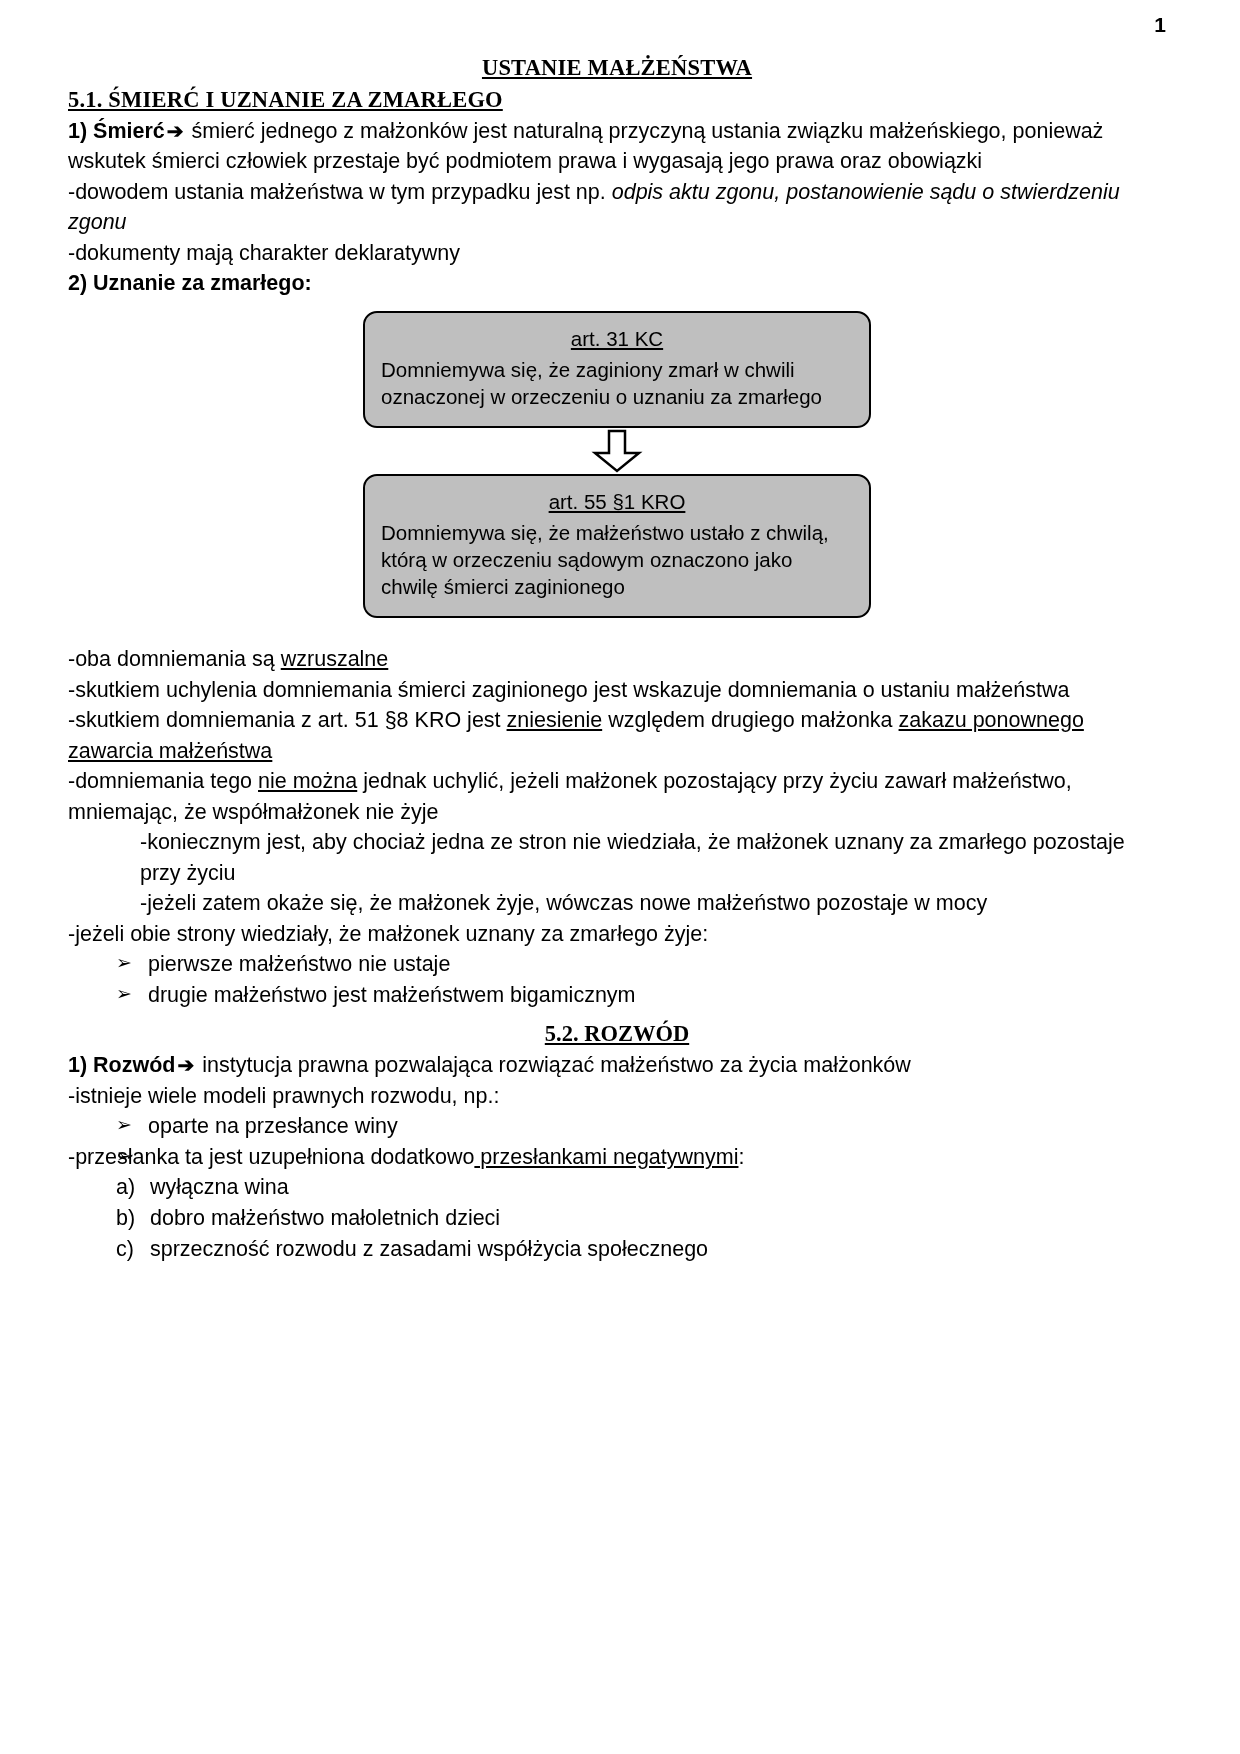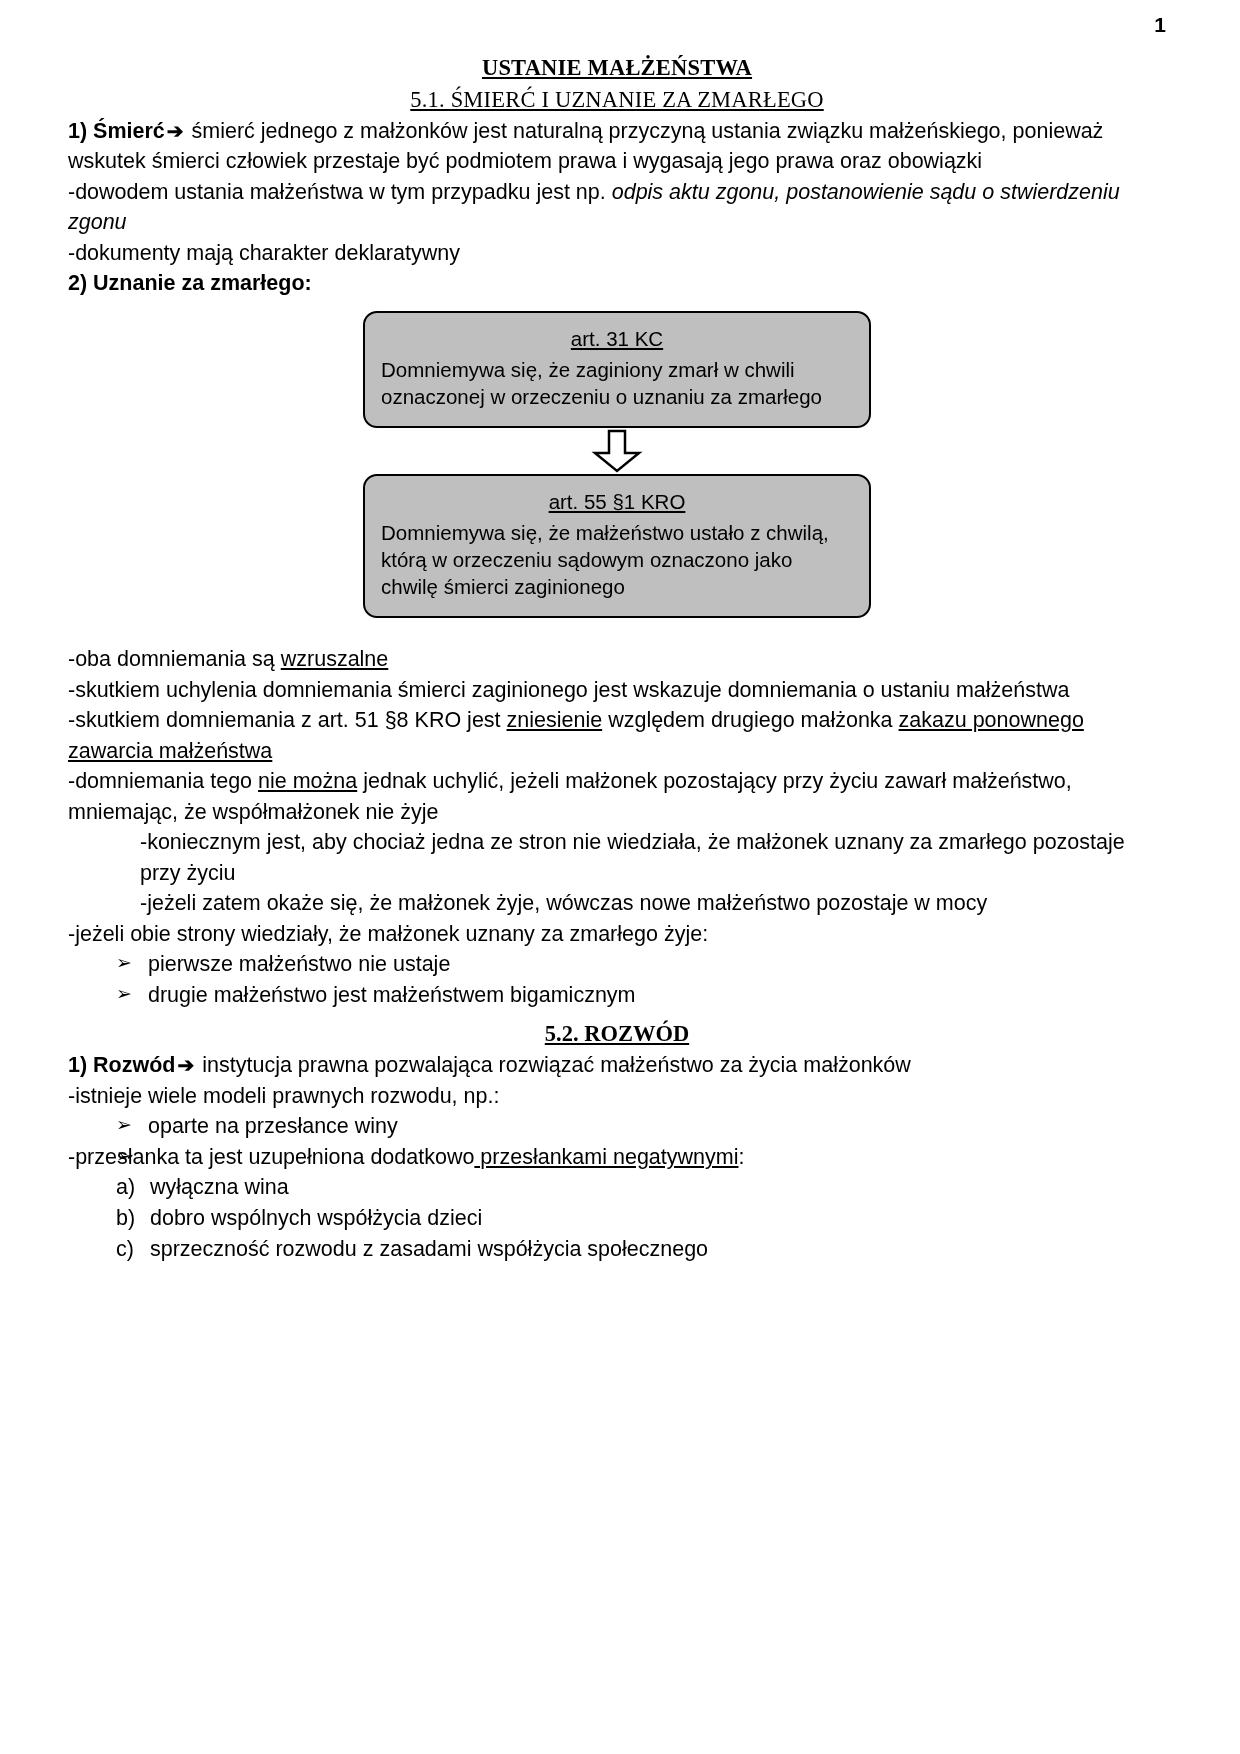--- a/index.html
+++ b/index.html
@@ -35,22 +35,21 @@
   }
   .title {
     text-align: center;
     font-weight: bold;
     font-family: "Liberation Serif", serif;
     font-size: 22.5px;
     text-decoration: underline;
     letter-spacing: 0.2px;
   }
   .subtitle {
-    text-align: center;
-    font-weight: normal;
+    font-weight: bold;
     font-family: "Liberation Serif", serif;
     font-size: 22.5px;
     text-decoration: underline;
     letter-spacing: 0.2px;
   }
   .section-heading {
     text-align: center;
     font-weight: bold;
     font-family: "Liberation Serif", serif;
     font-size: 22.5px;
@@ -234,21 +233,21 @@
       <span>-przesłanka ta jest uzupełniona dodatkowo</span><span class="u"> przesłankami negatywnymi</span><span>:</span>
     </p>
 
     <ul class="alpha">
       <li>
         <span class="marker">a)</span>
         <span>wyłączna wina</span>
       </li>
       <li>
         <span class="marker">b)</span>
-        <span>dobro wspólnych współżycia dzieci</span>
+        <span>dobro małżeństwo małoletnich dzieci</span>
       </li>
       <li>
         <span class="marker">c)</span>
         <span>sprzeczność rozwodu z zasadami współżycia społecznego</span>
       </li>
     </ul>
 
   </div>
 </div>
 

